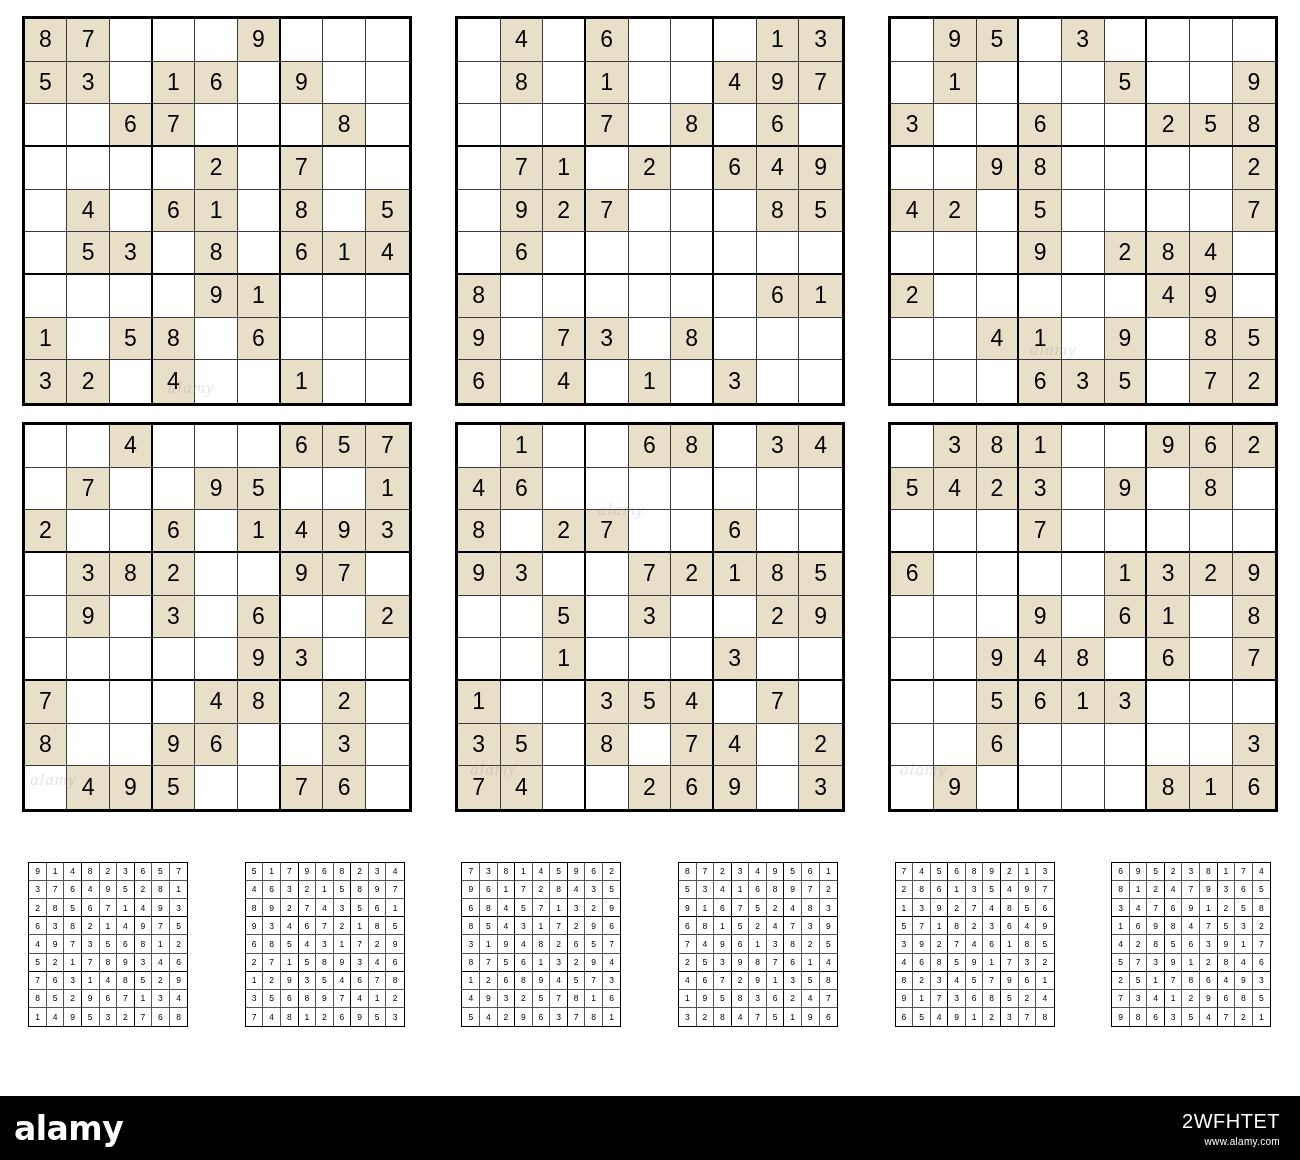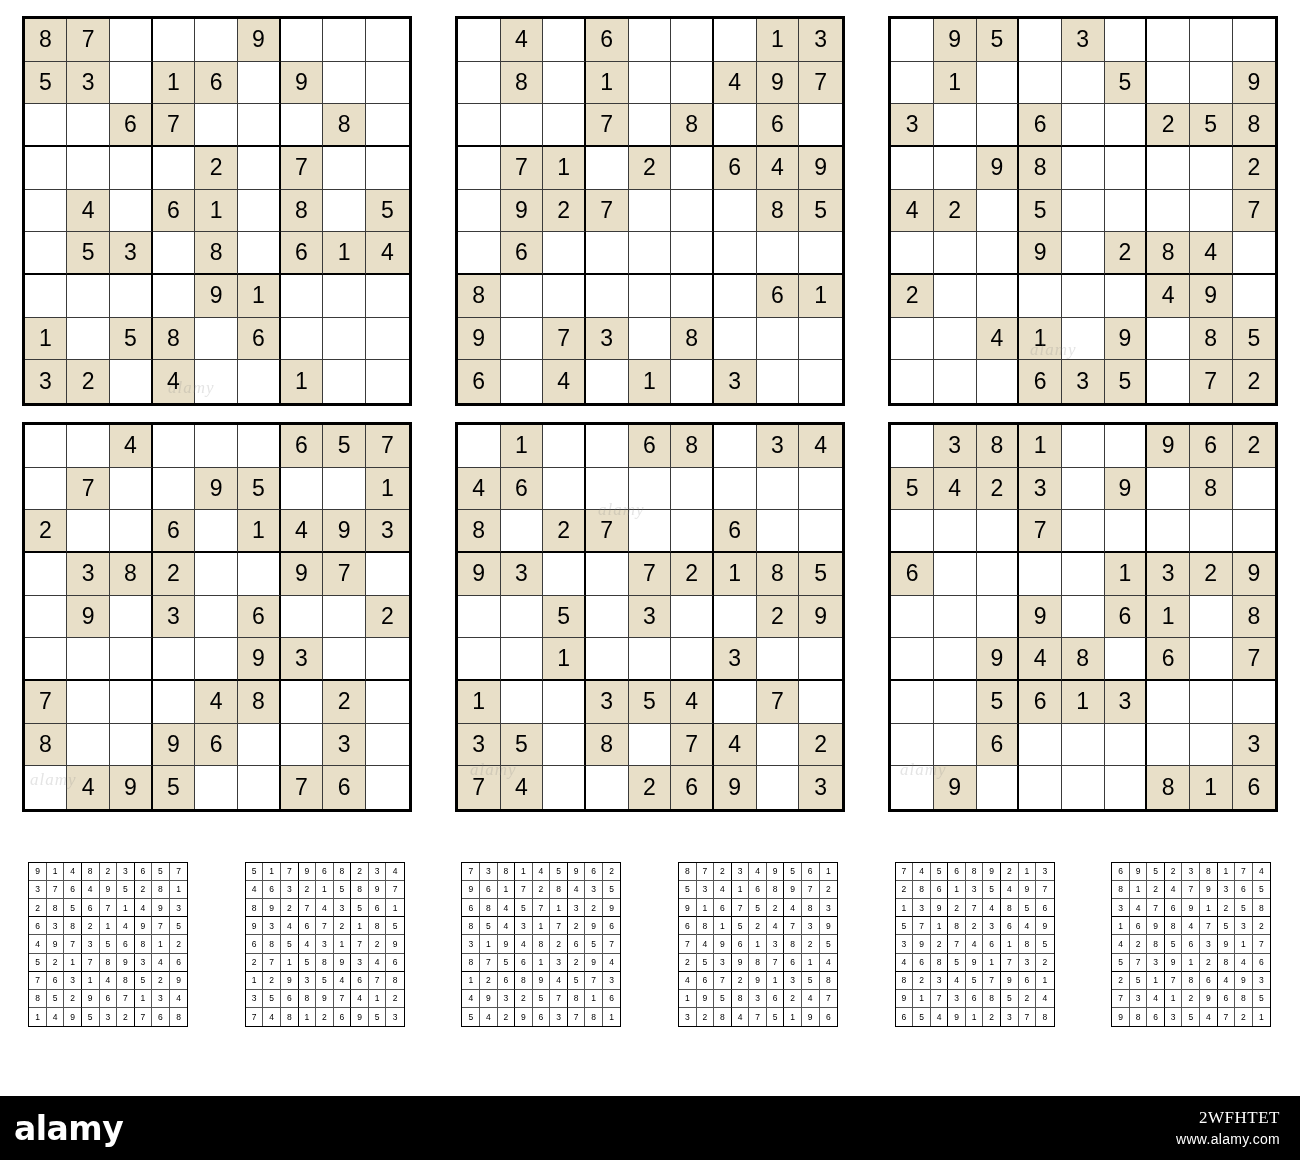--- a/index.html
+++ b/index.html
@@ -140,22 +140,22 @@
     letter-spacing: -0.5px;
     font-family: "DejaVu Sans", sans-serif;
   }
   .footer-right {
     margin-left: auto;
     text-align: right;
     color: #ffffff;
     line-height: 1.35;
     padding-right: 6px;
   }
-  .footer-id { font-size: 17px; letter-spacing: 0.5px; font-family: Liberation Serif, serif; }
-  .footer-url { font-size: 14px; letter-spacing: 0.3px; }
+  .footer-id { font-size: 20px; letter-spacing: 0.5px; }
+  .footer-url { font-size: 10px; letter-spacing: 0.3px; }
 </style>
 </head>
 <body>
 
 <div id="stage">
 
   <div class="puzzles">
       <div class="puzzle-wrap">
         <div class="sudoku">
           <div class="cell r0 c0 filled">8</div>

